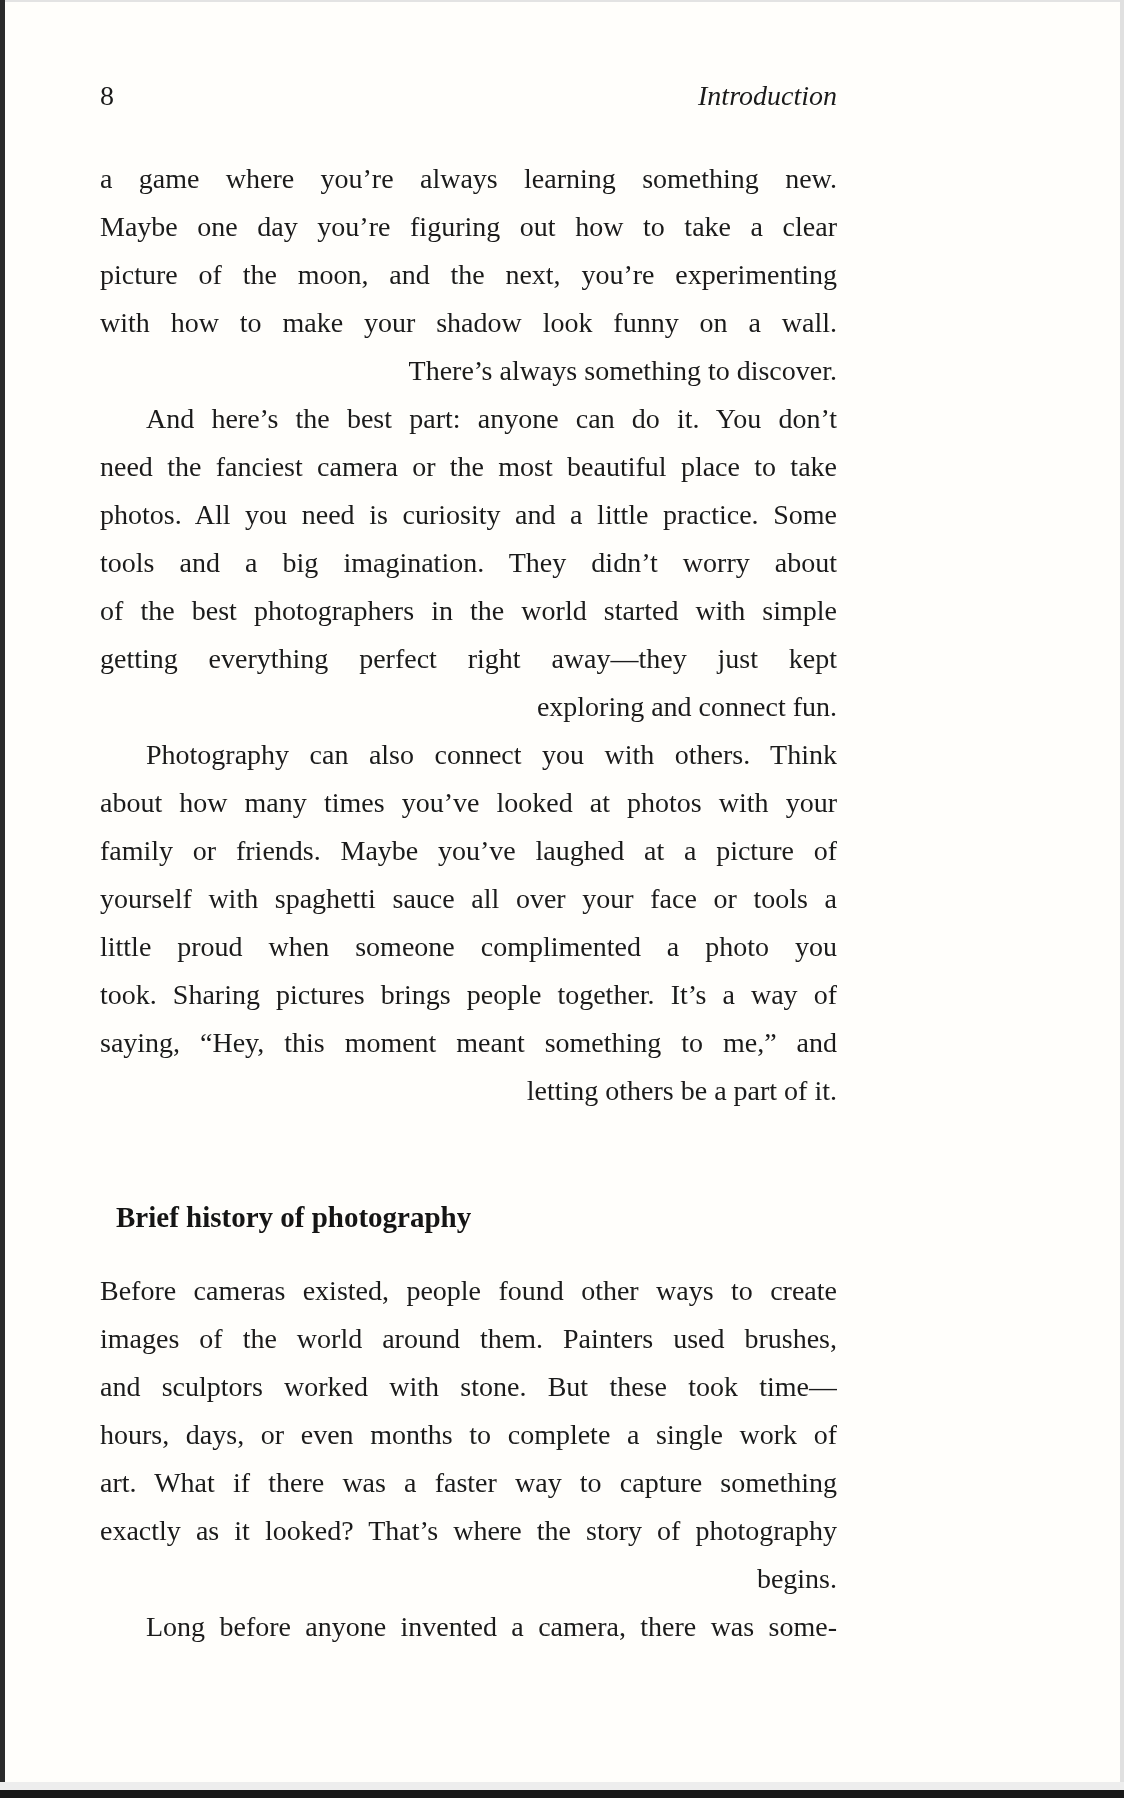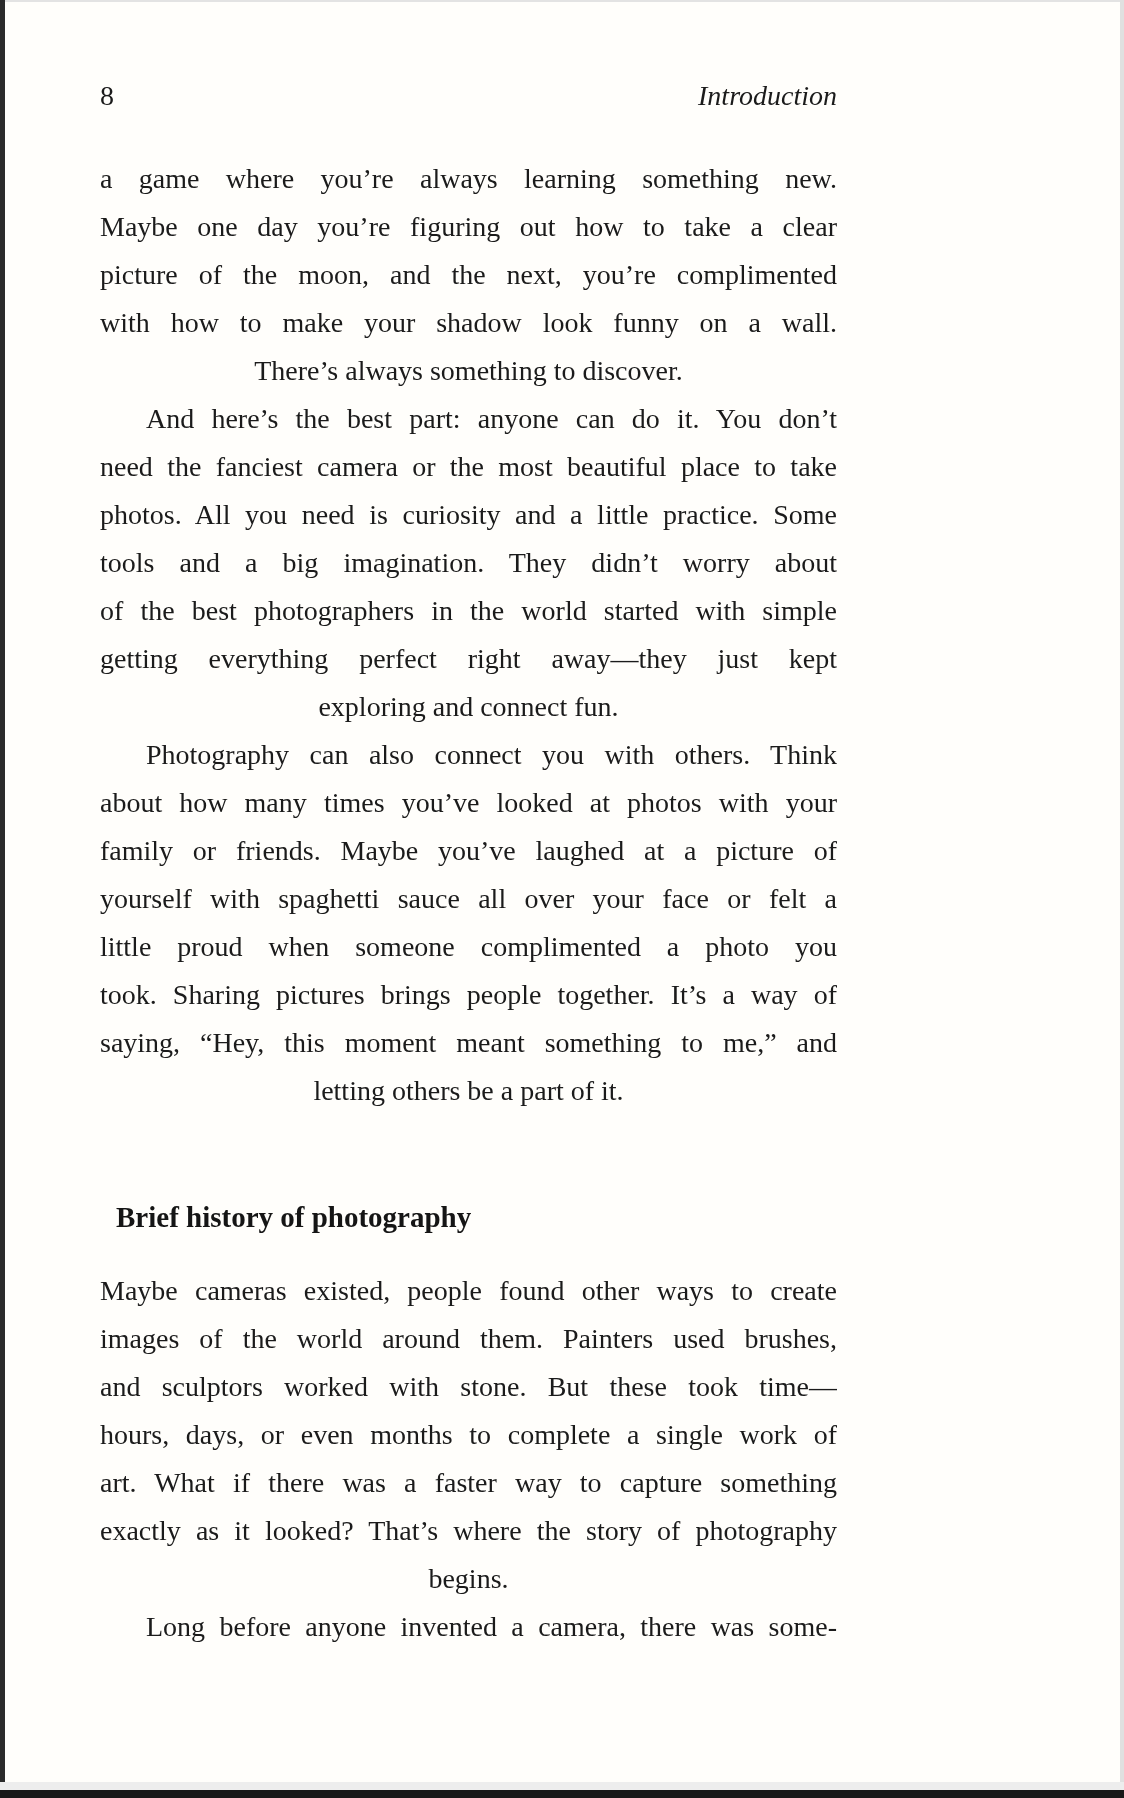--- a/index.html
+++ b/index.html
@@ -74,21 +74,21 @@
     height: 48px;
     overflow: hidden;
   }
   .line::after {
     content: "";
     display: inline-block;
     width: 100%;
     height: 0;
   }
   .line.last {
-    text-align: center;
+    text-align: right;
   }
   .line.last::after {
     content: none;
   }
   .line.indent {
     text-indent: 46px;
   }
   .section-heading {
     margin: 78px 0 26px 16px;
     height: 48px;
@@ -109,40 +109,40 @@
   <div class="edge-bottom-dark"></div>
 
   <div class="running-head">
     <span class="page-num">8</span>
     <span class="chapter-title">Introduction</span>
   </div>
 
   <div class="text-column">
       <div class="line">a game where you’re always learning something new.</div>
       <div class="line">Maybe one day you’re figuring out how to take a clear</div>
-      <div class="line">picture of the moon, and the next, you’re complimented</div>
+      <div class="line">picture of the moon, and the next, you’re experimenting</div>
       <div class="line">with how to make your shadow look funny on a wall.</div>
       <div class="line last">There’s always something to discover.</div>
       <div class="line indent">And here’s the best part: anyone can do it. You don’t</div>
       <div class="line">need the fanciest camera or the most beautiful place to take</div>
       <div class="line">photos. All you need is curiosity and a little practice. Some</div>
       <div class="line">tools and a big imagination. They didn’t worry about</div>
       <div class="line">of the best photographers in the world started with simple</div>
       <div class="line">getting everything perfect right away—they just kept</div>
       <div class="line last">exploring and connect fun.</div>
       <div class="line indent">Photography can also connect you with others. Think</div>
       <div class="line">about how many times you’ve looked at photos with your</div>
       <div class="line">family or friends. Maybe you’ve laughed at a picture of</div>
-      <div class="line">yourself with spaghetti sauce all over your face or felt a</div>
+      <div class="line">yourself with spaghetti sauce all over your face or tools a</div>
       <div class="line">little proud when someone complimented a photo you</div>
       <div class="line">took. Sharing pictures brings people together. It’s a way of</div>
       <div class="line">saying, “Hey, this moment meant something to me,” and</div>
       <div class="line last">letting others be a part of it.</div>
       <div class="section-heading">Brief history of photography</div>
-      <div class="line">Maybe cameras existed, people found other ways to create</div>
+      <div class="line">Before cameras existed, people found other ways to create</div>
       <div class="line">images of the world around them. Painters used brushes,</div>
       <div class="line">and sculptors worked with stone. But these took time—</div>
       <div class="line">hours, days, or even months to complete a single work of</div>
       <div class="line">art. What if there was a faster way to capture something</div>
       <div class="line">exactly as it looked? That’s where the story of photography</div>
       <div class="line last">begins.</div>
       <div class="line indent">Long before anyone invented a camera, there was some-</div>
     </div>
 </div>
 

